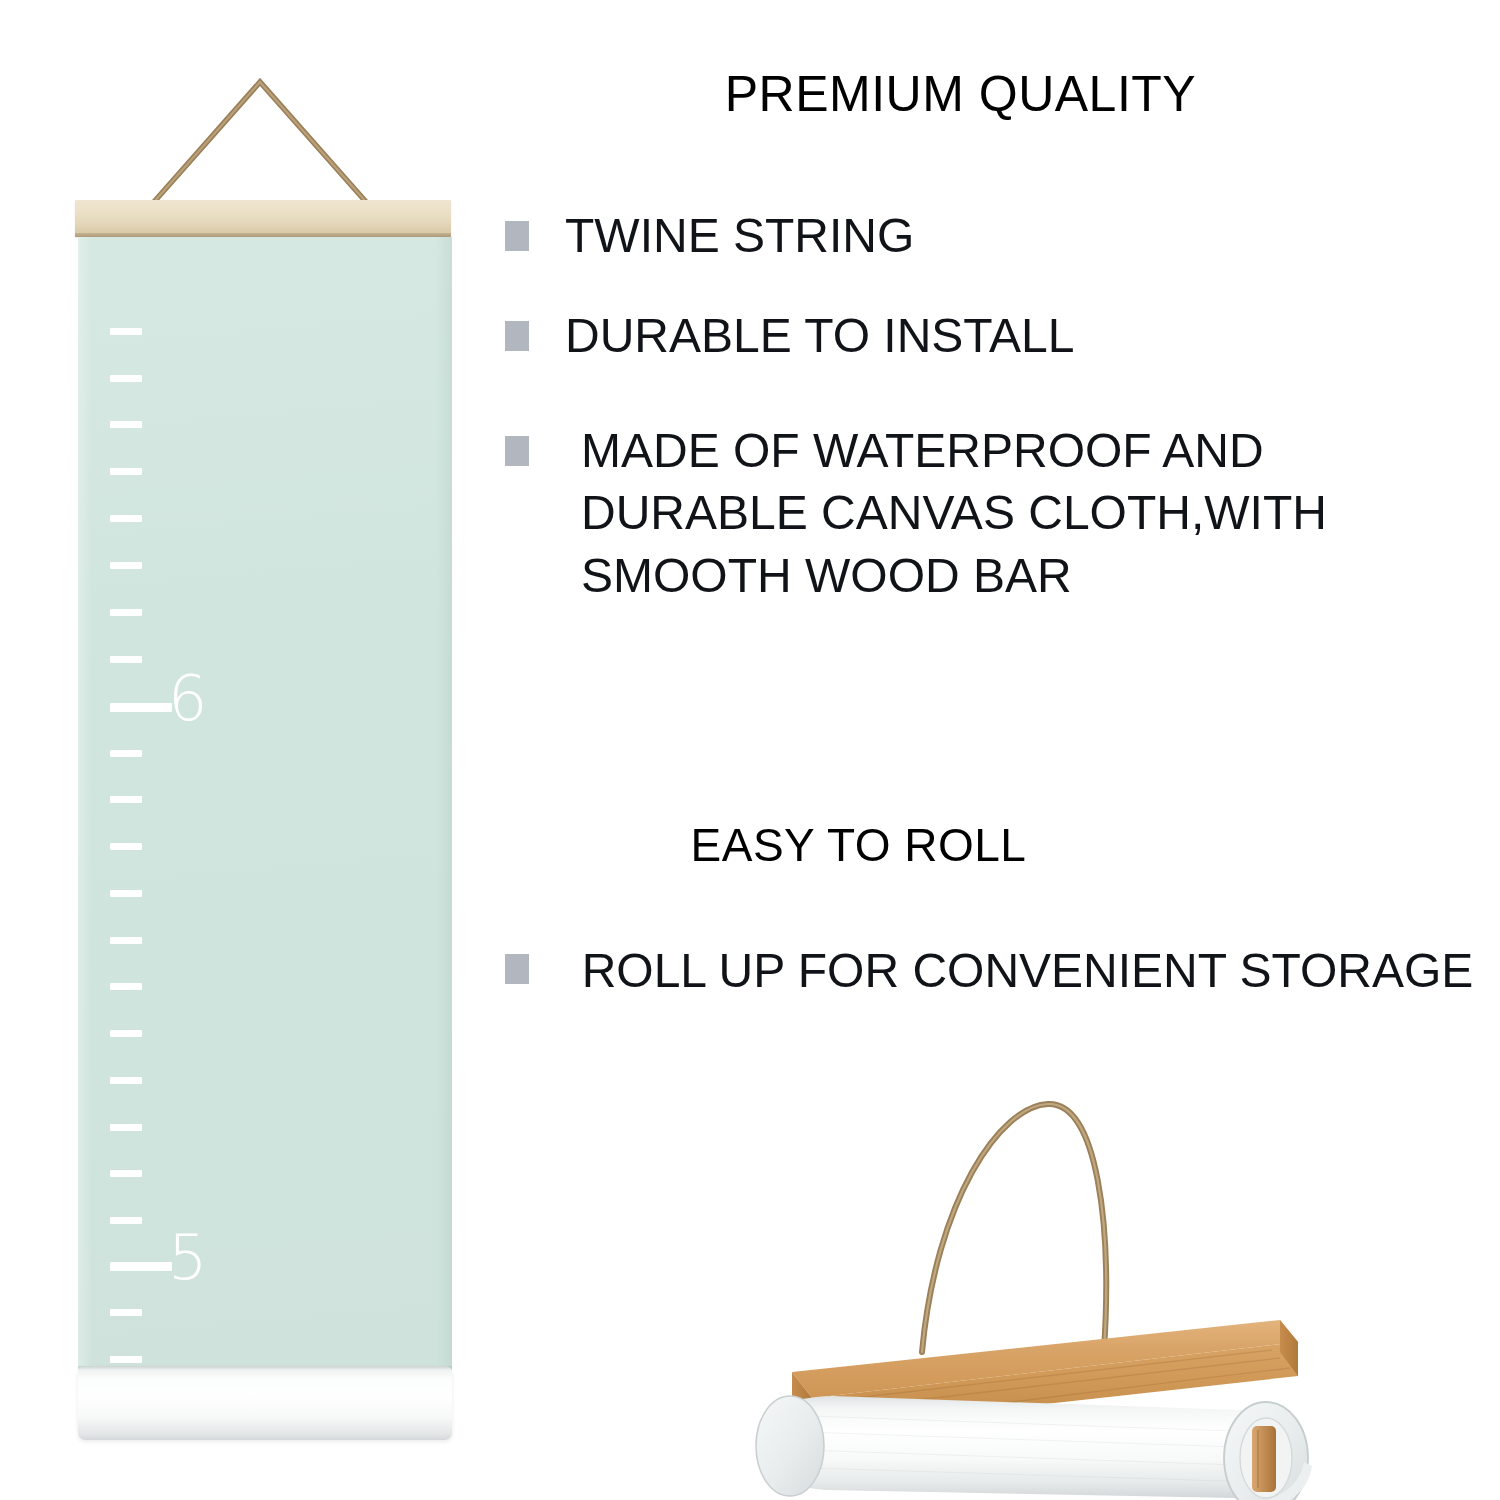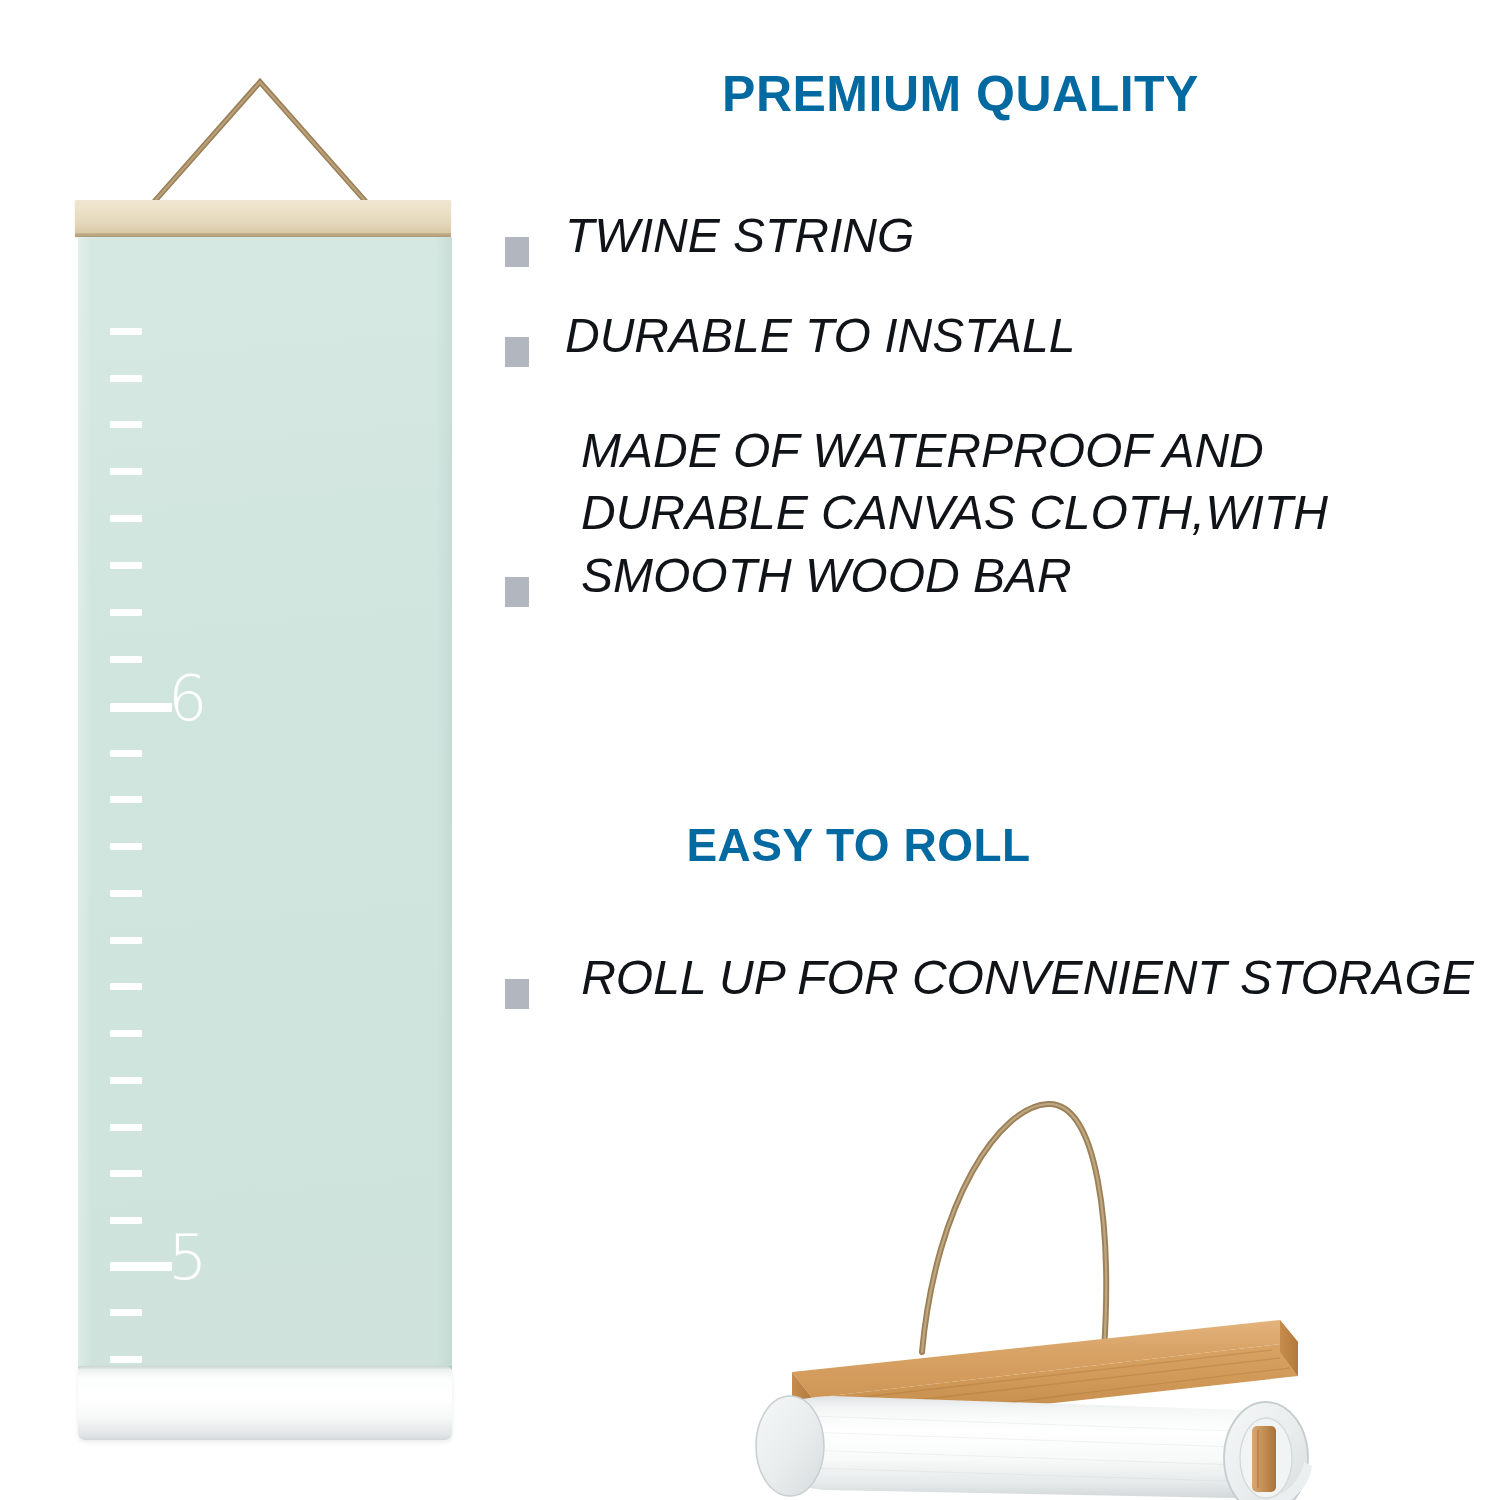--- a/index.html
+++ b/index.html
@@ -72,44 +72,44 @@
   }
   .canvas-roll-bottom:after{
     content:"";position:absolute;left:0;top:0;width:100%;height:4px;
     background:linear-gradient(180deg,rgba(160,175,172,0.40),rgba(255,255,255,0));
   }
 
   
   .banner{
     position:absolute;
     display:flex;align-items:center;justify-content:center;
-    color:#0369a1;
-    font-size:50px;font-weight:700;letter-spacing:0.5px;
+    color:#000000;
+    font-size:50px;font-weight:400;letter-spacing:0.5px;
     white-space:nowrap;
   }
   #banner-premium{left:551px;top:40px;width:819px;height:108px;}
   #banner-store{left:682px;top:800px;width:353px;height:90px;font-size:46px;}
 
-  .bullet-row{position:absolute;display:flex;align-items:flex-end;font-style:italic;}
+  .bullet-row{position:absolute;display:flex;align-items:flex-start;}
   .bullet-sq{
     flex:0 0 auto;width:24px;height:30px;background:#b2b7bf;
     margin-top:16px;margin-right:36px;
   }
   .bullet-txt{
     color:#101317;font-size:48px;line-height:1.30;font-weight:400;
   }
 
   #bullet-1{left:505px;top:205px;width:960px;}
   #bullet-2{left:505px;top:305px;width:960px;}
   #bullet-3{left:505px;top:420px;width:985px;}
   #bullet-3 .bullet-txt{width:945px;margin-left:16px;}
 
   #bullet-4{left:505px;top:940px;width:985px;}
   #bullet-4 .bullet-sq{margin-top:14px;}
-  #bullet-4 .bullet-txt{width:930px;text-align:center;margin-top:7px;}
+  #bullet-4 .bullet-txt{width:930px;text-align:center;}
 
   
   .rolled-figure{position:absolute;left:700px;top:1080px;width:640px;height:420px;}
 </style>
 </head>
 <body>
 
 <div class="stage">
 
   <div class="chart-figure">

